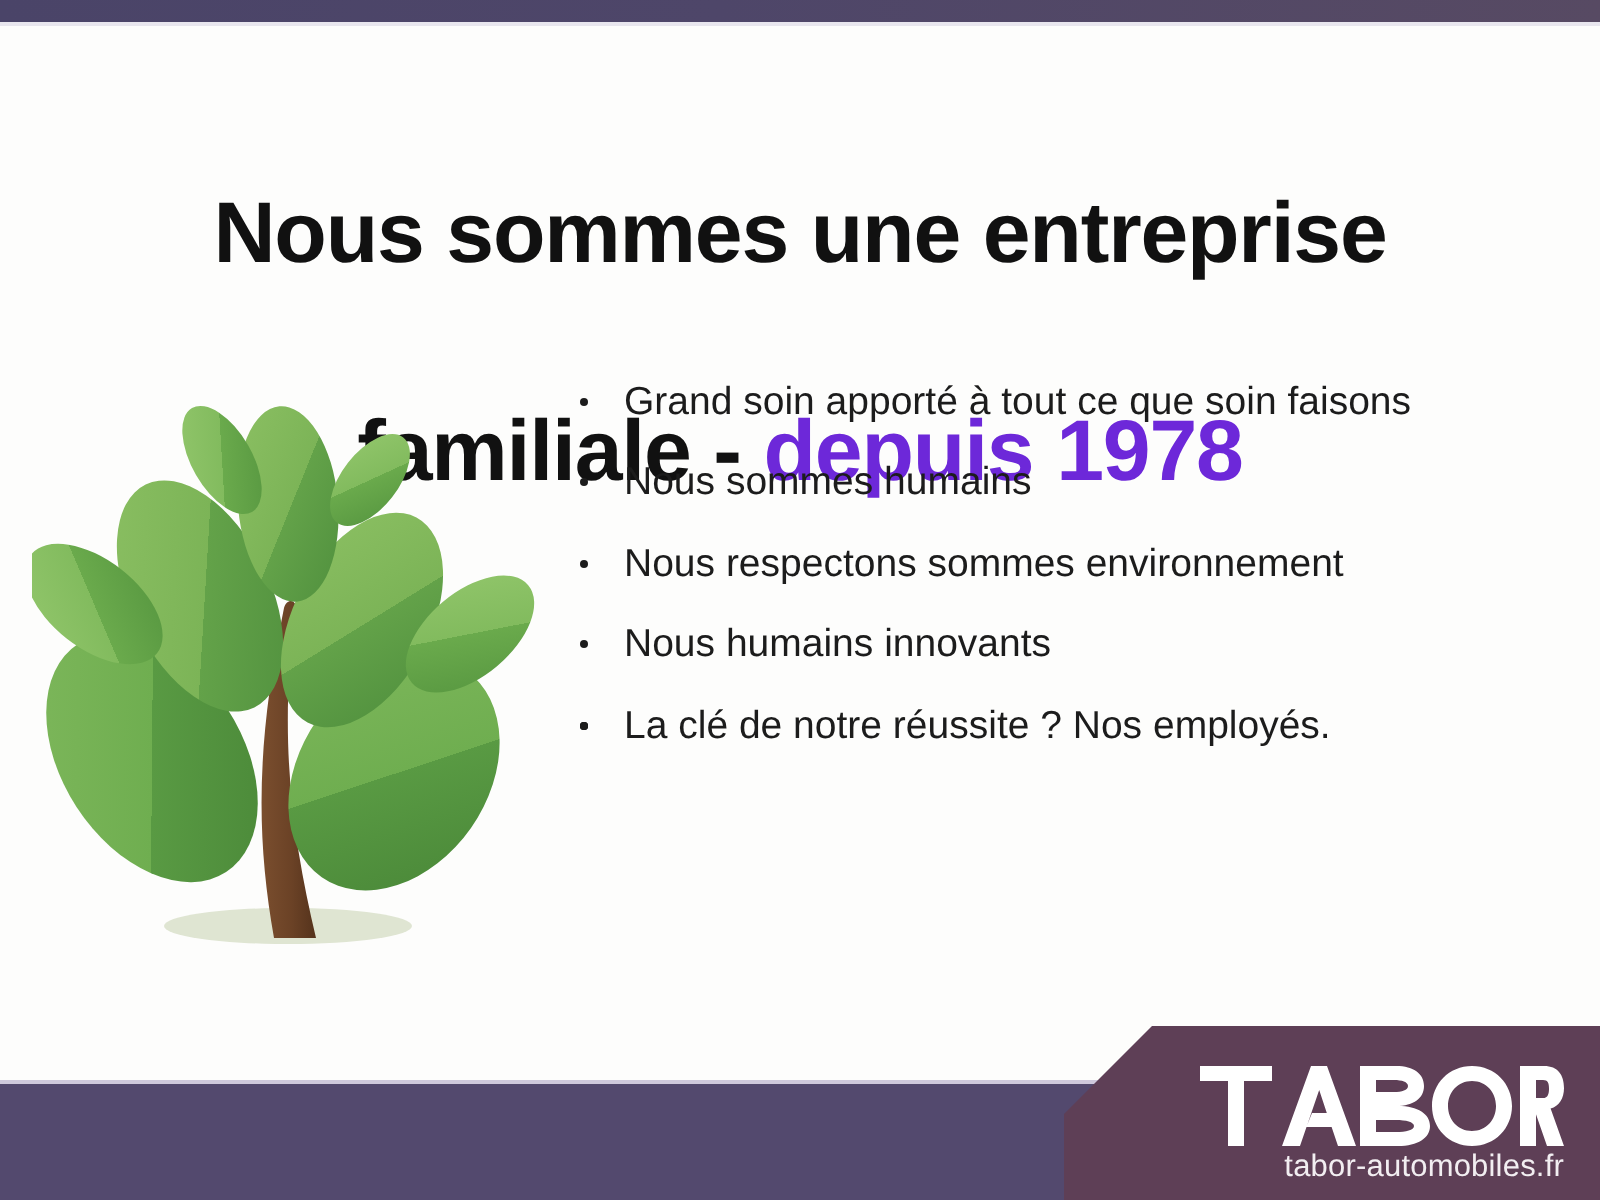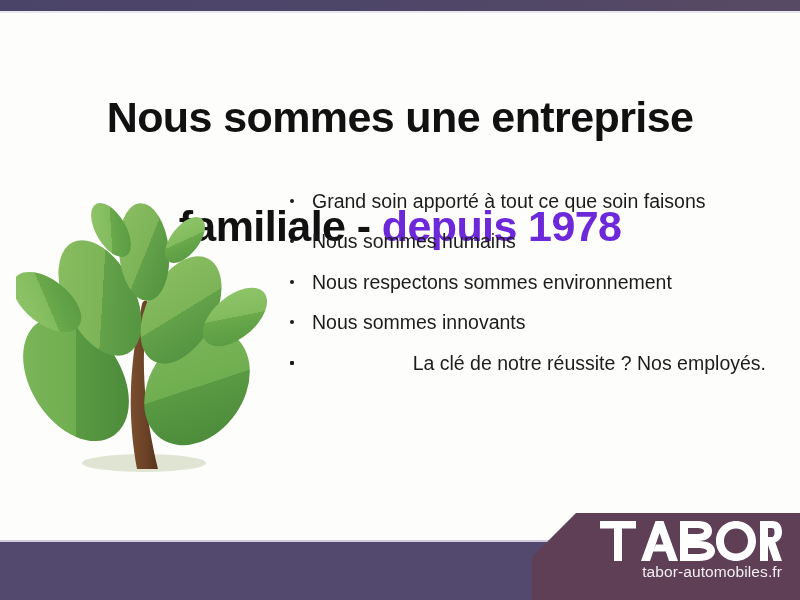--- a/index.html
+++ b/index.html
@@ -72,21 +72,20 @@
   .bullet-row {
     position: relative;
     padding-left: 26px;
     margin-bottom: 17px;
     font-size: 19.5px;
     line-height: 1.2;
     color: #1c1c1c;
   }
   .bullet-row:last-child {
     margin-bottom: 0;
-    text-align: right;
   }
   .bullet-dot {
     position: absolute;
     left: 4px;
     top: 9px;
     width: 4px;
     height: 4px;
     border-radius: 50%;
     background: #1c1c1c;
   }
@@ -129,21 +128,21 @@
     right: 0;
     bottom: 0;
     width: 268px;
     height: 87px;
     background: #5e3f56;
     clip-path: polygon(44px 0, 268px 0, 268px 87px, 0 87px, 0 44px);
   }
   .logo-inner {
     position: absolute;
     right: 18px;
-    top: 8px;
+    top: 20px;
     text-align: right;
   }
   .logo-mark {
     display: block;
     color: #ffffff;
   }
   .logo-mark svg {
     display: block;
     height: 40px;
     width: 182px;
@@ -229,21 +228,21 @@
     <li class="bullet-row">
       <span class="bullet-dot"></span>
       <span>Nous sommes humains</span>
     </li>
     <li class="bullet-row">
       <span class="bullet-dot"></span>
       <span>Nous respectons sommes environnement</span>
     </li>
     <li class="bullet-row">
       <span class="bullet-dot"></span>
-      <span>Nous sommes innovants</span>
+      <span>Nous humains innovants</span>
     </li>
     <li class="bullet-row">
       <span class="bullet-dot"></span>
     </li>
     <li class="bullet-row">
       <span class="bullet-dot"></span>
     </li>
     <li class="bullet-row">
       <span class="bullet-dot"></span>
       <span>La clé de notre réussite ? Nos employés.</span>

